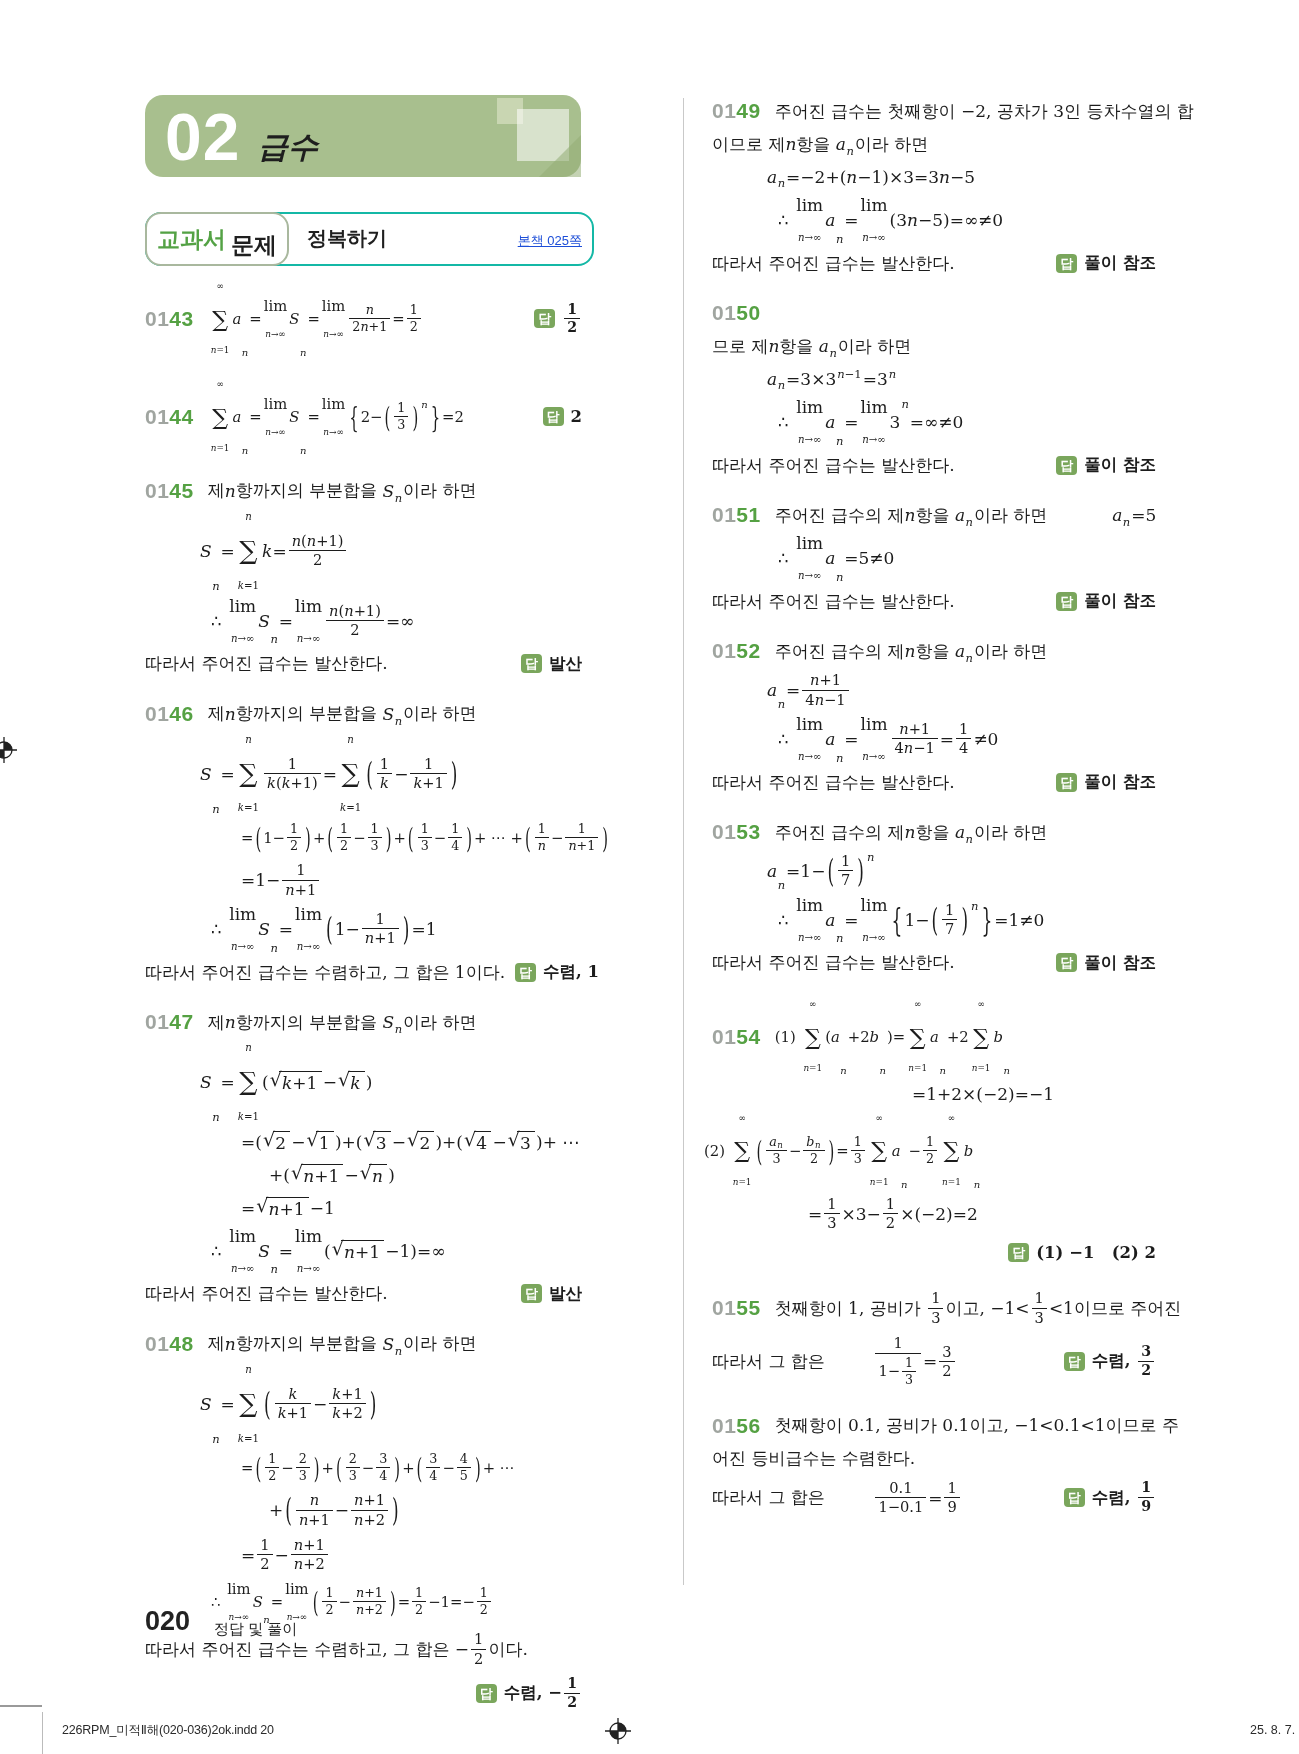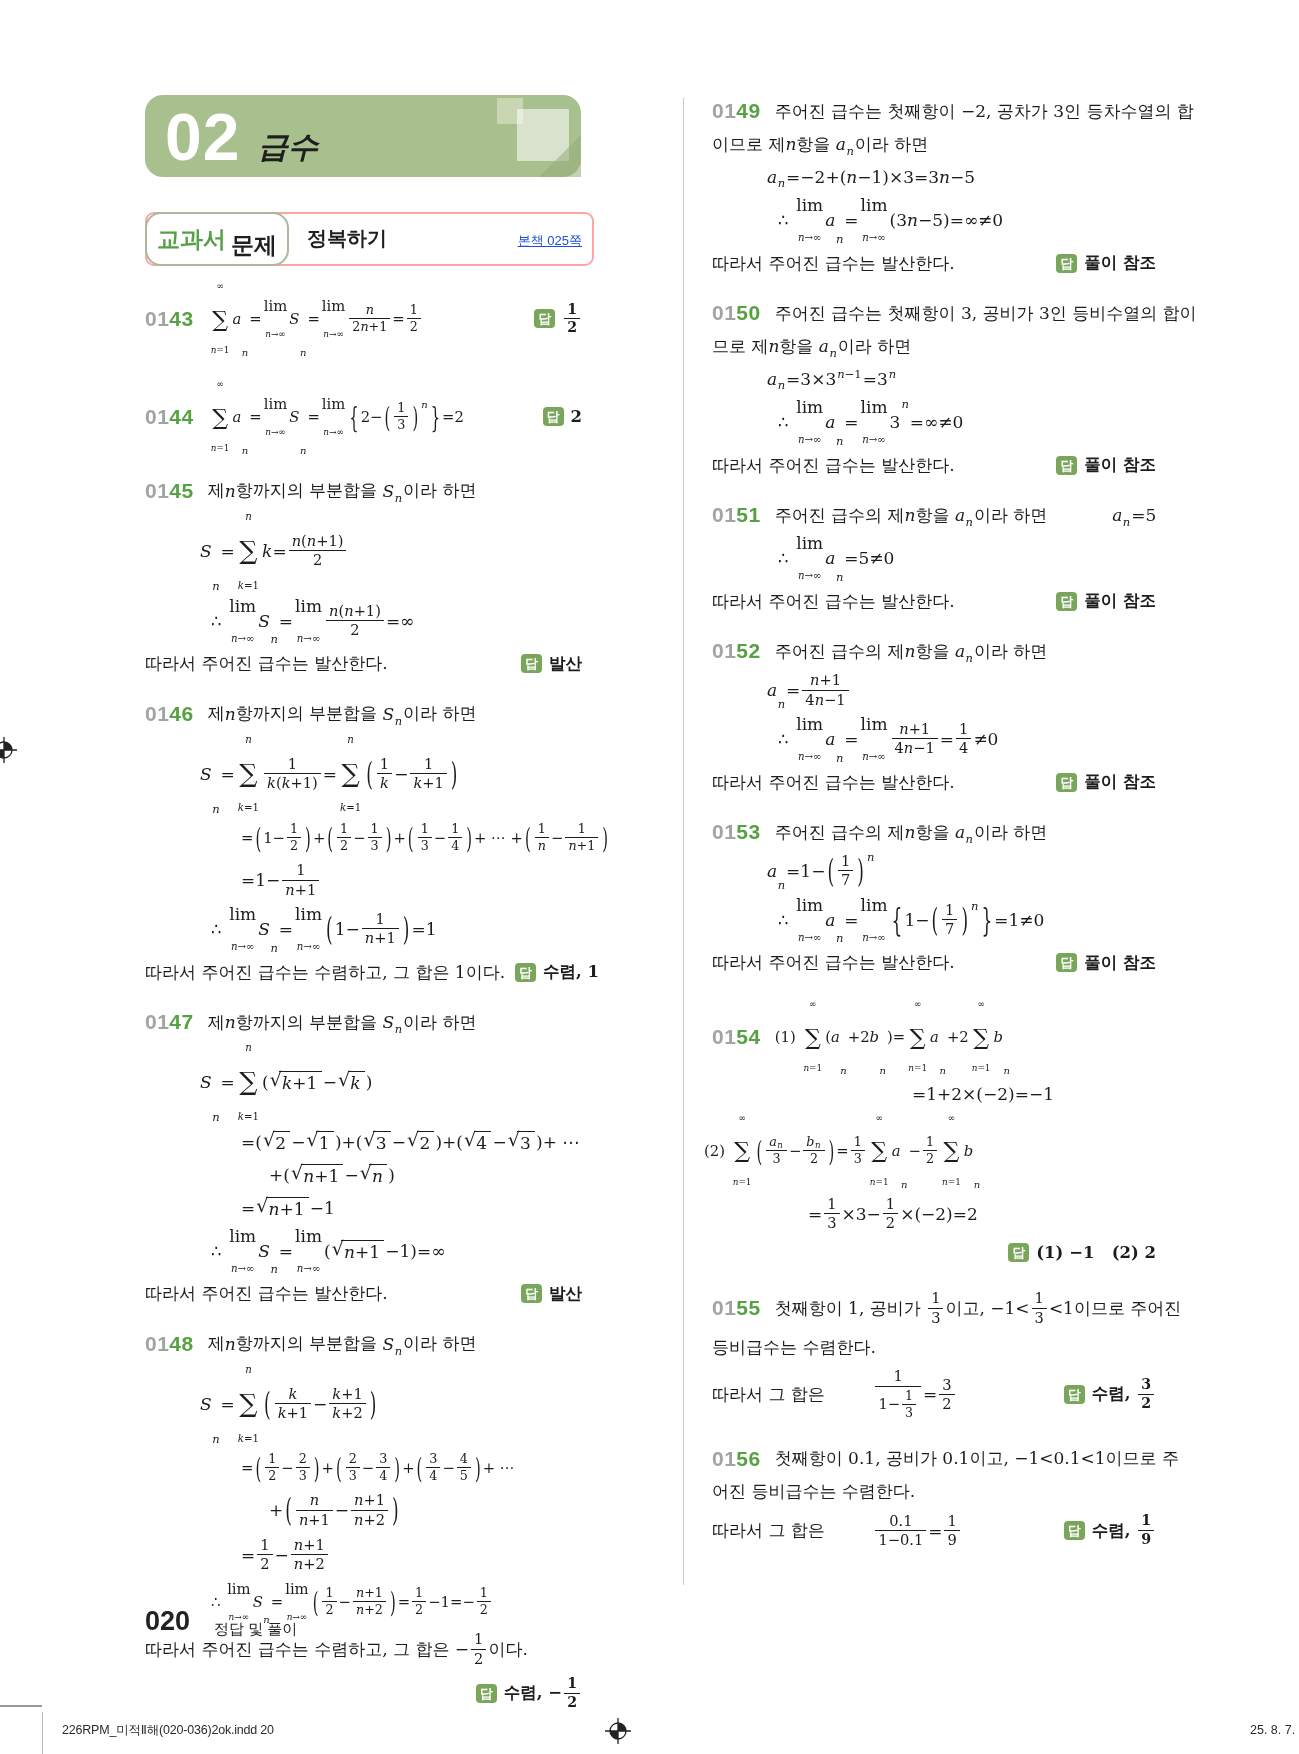--- a/index.html
+++ b/index.html
@@ -12,21 +12,21 @@
   .chapterNo{position:absolute;left:20px;top:4px;font-family:"Liberation Sans",sans-serif;
              font-weight:bold;font-size:66px;color:#ffffff;letter-spacing:1px;}
   .chapterTitle{position:absolute;left:113px;top:32px;font-family:"Liberation Sans",sans-serif;
              font-weight:bold;font-size:30px;color:#1e1e1e;font-style:italic;}
   .sq1{position:absolute;left:352px;top:3px;width:26px;height:26px;background:#c9d6b2;}
   .sq2{position:absolute;left:372px;top:14px;width:52px;height:52px;background:rgba(255,255,255,.55);}
   .tri1{position:absolute;left:394px;top:40px;width:42px;height:42px;background:#93ad74;opacity:.55;
         clip-path:polygon(100% 0,100% 100%,0 100%);}
 
   .tabWrap{position:absolute;left:145px;top:212px;width:445px;height:50px;
-           border:2px solid #fca5a5;border-radius:9px;}
+           border:2px solid #14b8a6;border-radius:16px;}
   .tabBox{position:absolute;left:-2px;top:-2px;width:140px;height:50px;background:#ffffff;
           border:2.5px solid #a9b89e;border-radius:16px;display:flex;align-items:center;
           justify-content:center;font-family:"Liberation Sans",sans-serif;font-weight:bold;font-size:23px;}
   .tabGreen{color:#54a245;margin-right:5px;}
   .tabBlack{color:#1f1f1f;margin-top:12px;}
   .tabSub{position:absolute;left:160px;top:11px;font-family:"Liberation Sans",sans-serif;
           font-weight:bold;font-size:20px;color:#1f1f1f;}
   .pageRef{position:absolute;right:10px;top:18px;font-family:"Liberation Sans",sans-serif;
            font-size:13px;color:#1d4ed8;text-decoration:underline;}
 
@@ -1158,23 +1158,20 @@
             <span class="badge">답</span>
             <span class="ansTxt mrow">
               <span class="mn">풀이 참조</span>
             </span>
           </span>
         </div>
       </div>
       <div class="problem">
         <div class="row first">
           <span class="probNo"><span class="g1">01</span><span class="g2">50</span></span>
-          <span class="mrow">
-            <span class="mn">주어진 급수는 첫째항이 3, 공비가 3인 등비수열의 합이</span>
-          </span>
         </div>
         <div class="row">
           <span class="mrow">
             <span class="mn">므로 제</span>
             <span class="mi">n</span>
             <span class="mn">항을 </span>
             <span class="mi">a</span>
             <span class="msub mrow">
               <span class="mi">n</span>
             </span>
@@ -1692,25 +1689,20 @@
             <span class="frac">
               <span class="fn mrow">
                 <span class="mn">1</span>
               </span>
               <span class="fbar"></span>
               <span class="fd mrow">
                 <span class="mn">3</span>
               </span>
             </span>
             <span class="mn">&lt;1이므로 주어진</span>
-          </span>
-        </div>
-        <div class="row">
-          <span class="mrow">
-            <span class="mn">등비급수는 수렴한다.</span>
           </span>
         </div>
         <div class="row">
           <span class="mrow">
             <span class="mn">따라서 그 합은         </span>
             <span class="frac">
               <span class="fn mrow">
                 <span class="mn">1</span>
               </span>
               <span class="fbar"></span>

